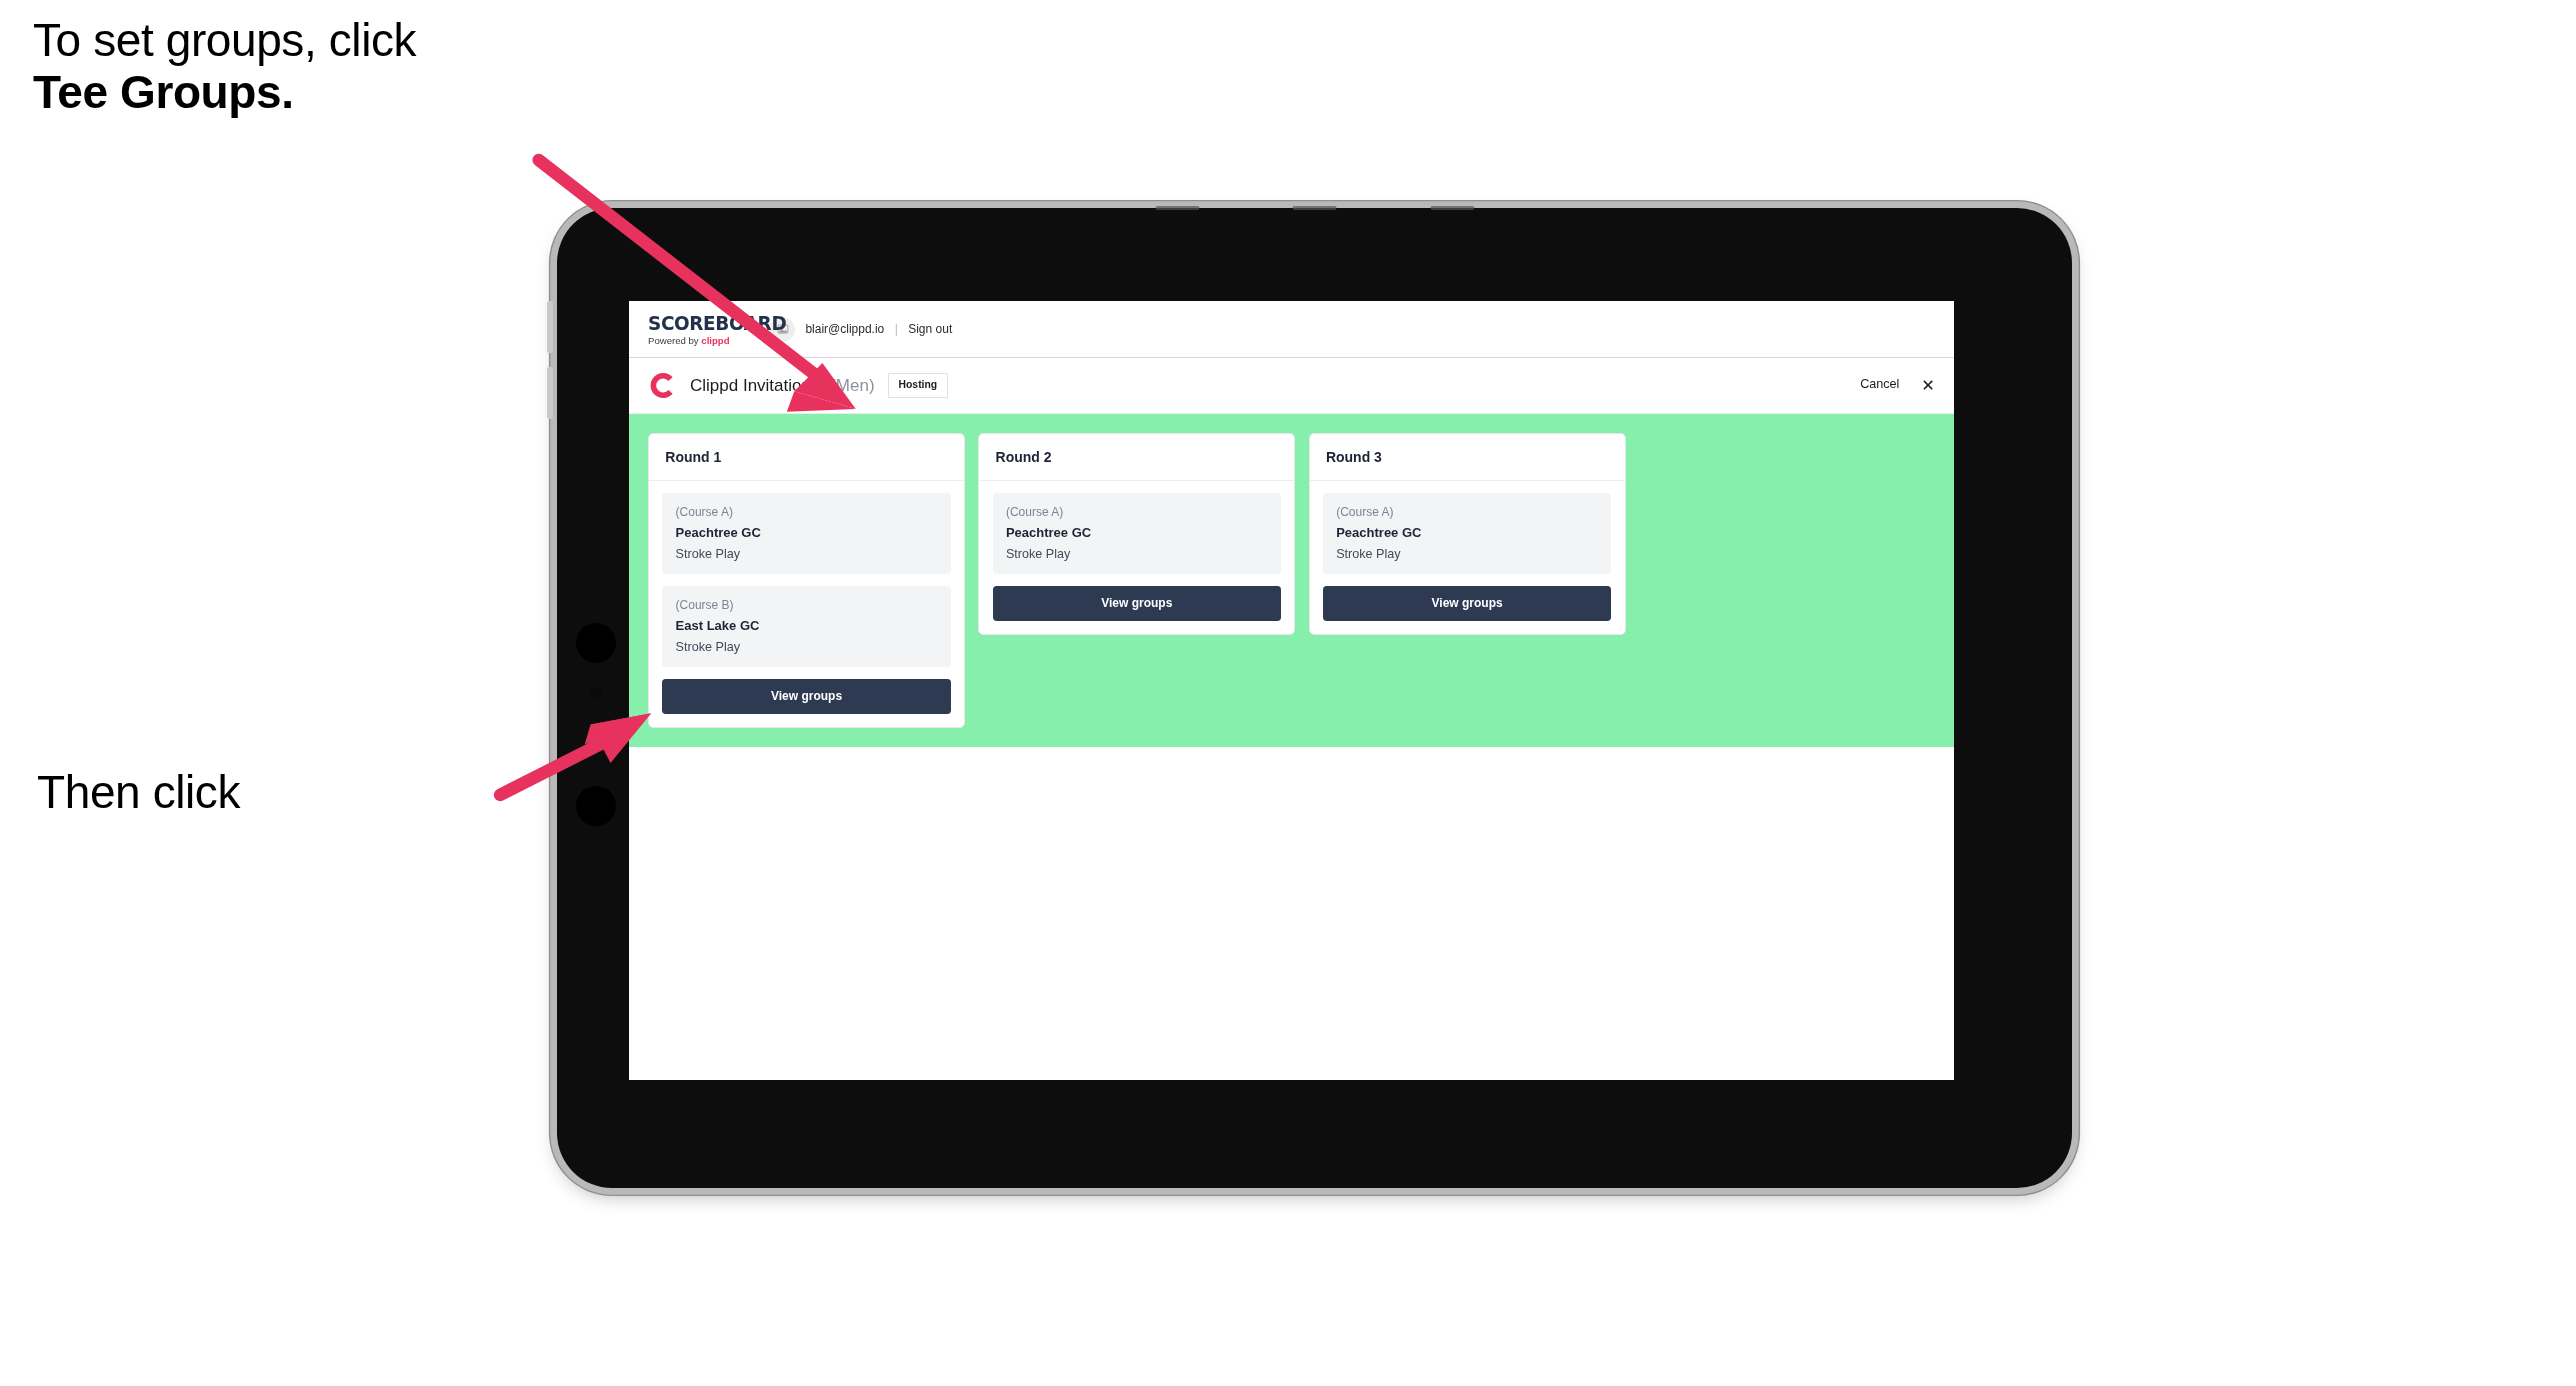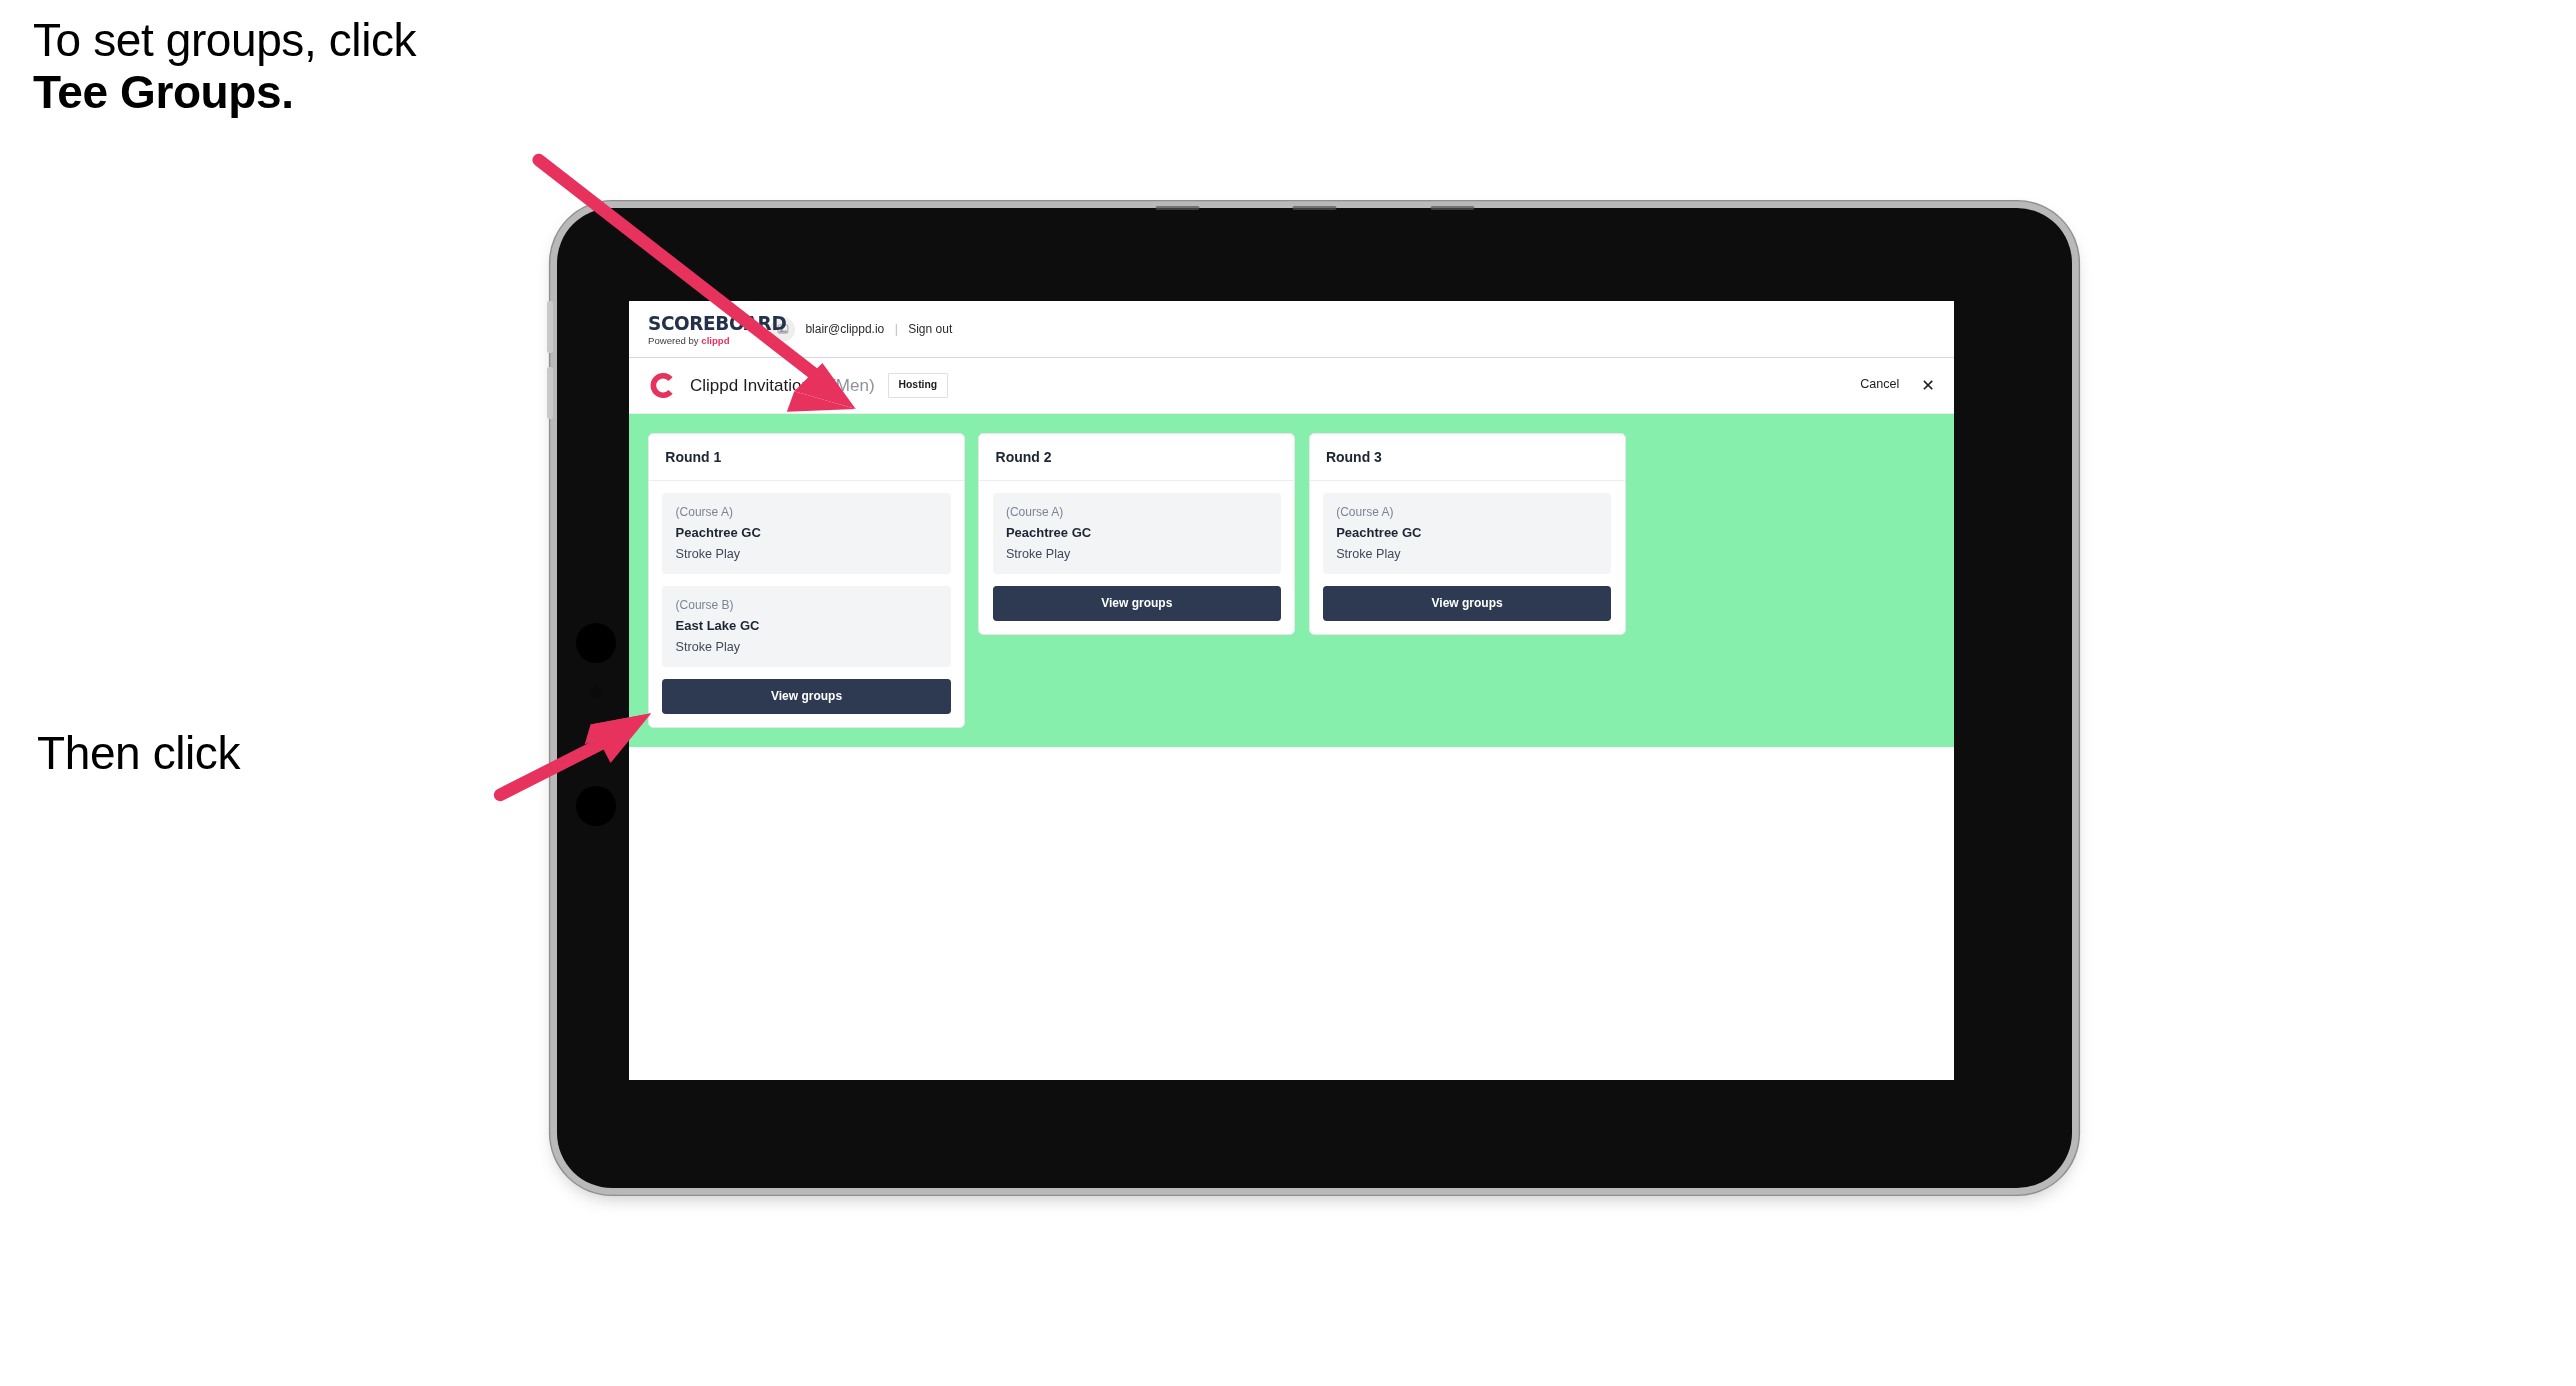--- a/index.html
+++ b/index.html
@@ -21,21 +21,21 @@
     position: absolute;
     color: #000000;
     font-family: "Liberation Sans", sans-serif;
     font-size: 46px;
     line-height: 1.12;
     letter-spacing: -0.4px;
   }
   .annotation .line1 { font-weight: 400; display: block; white-space: nowrap; }
   .annotation .line2 { font-weight: 700; display: block; white-space: nowrap; }
   #annotation-top   { left: 33px; top: 15px; }
-  #annotation-bottom{ left: 37px; top: 728px; }
+  #annotation-bottom{ left: 37px; top: 767px; }
 
   
   .arrow-svg {
     position: absolute;
     left: 0; top: 0;
     width: 2576px;
     height: 1386px;
     pointer-events: none;
     overflow: visible;
   }

